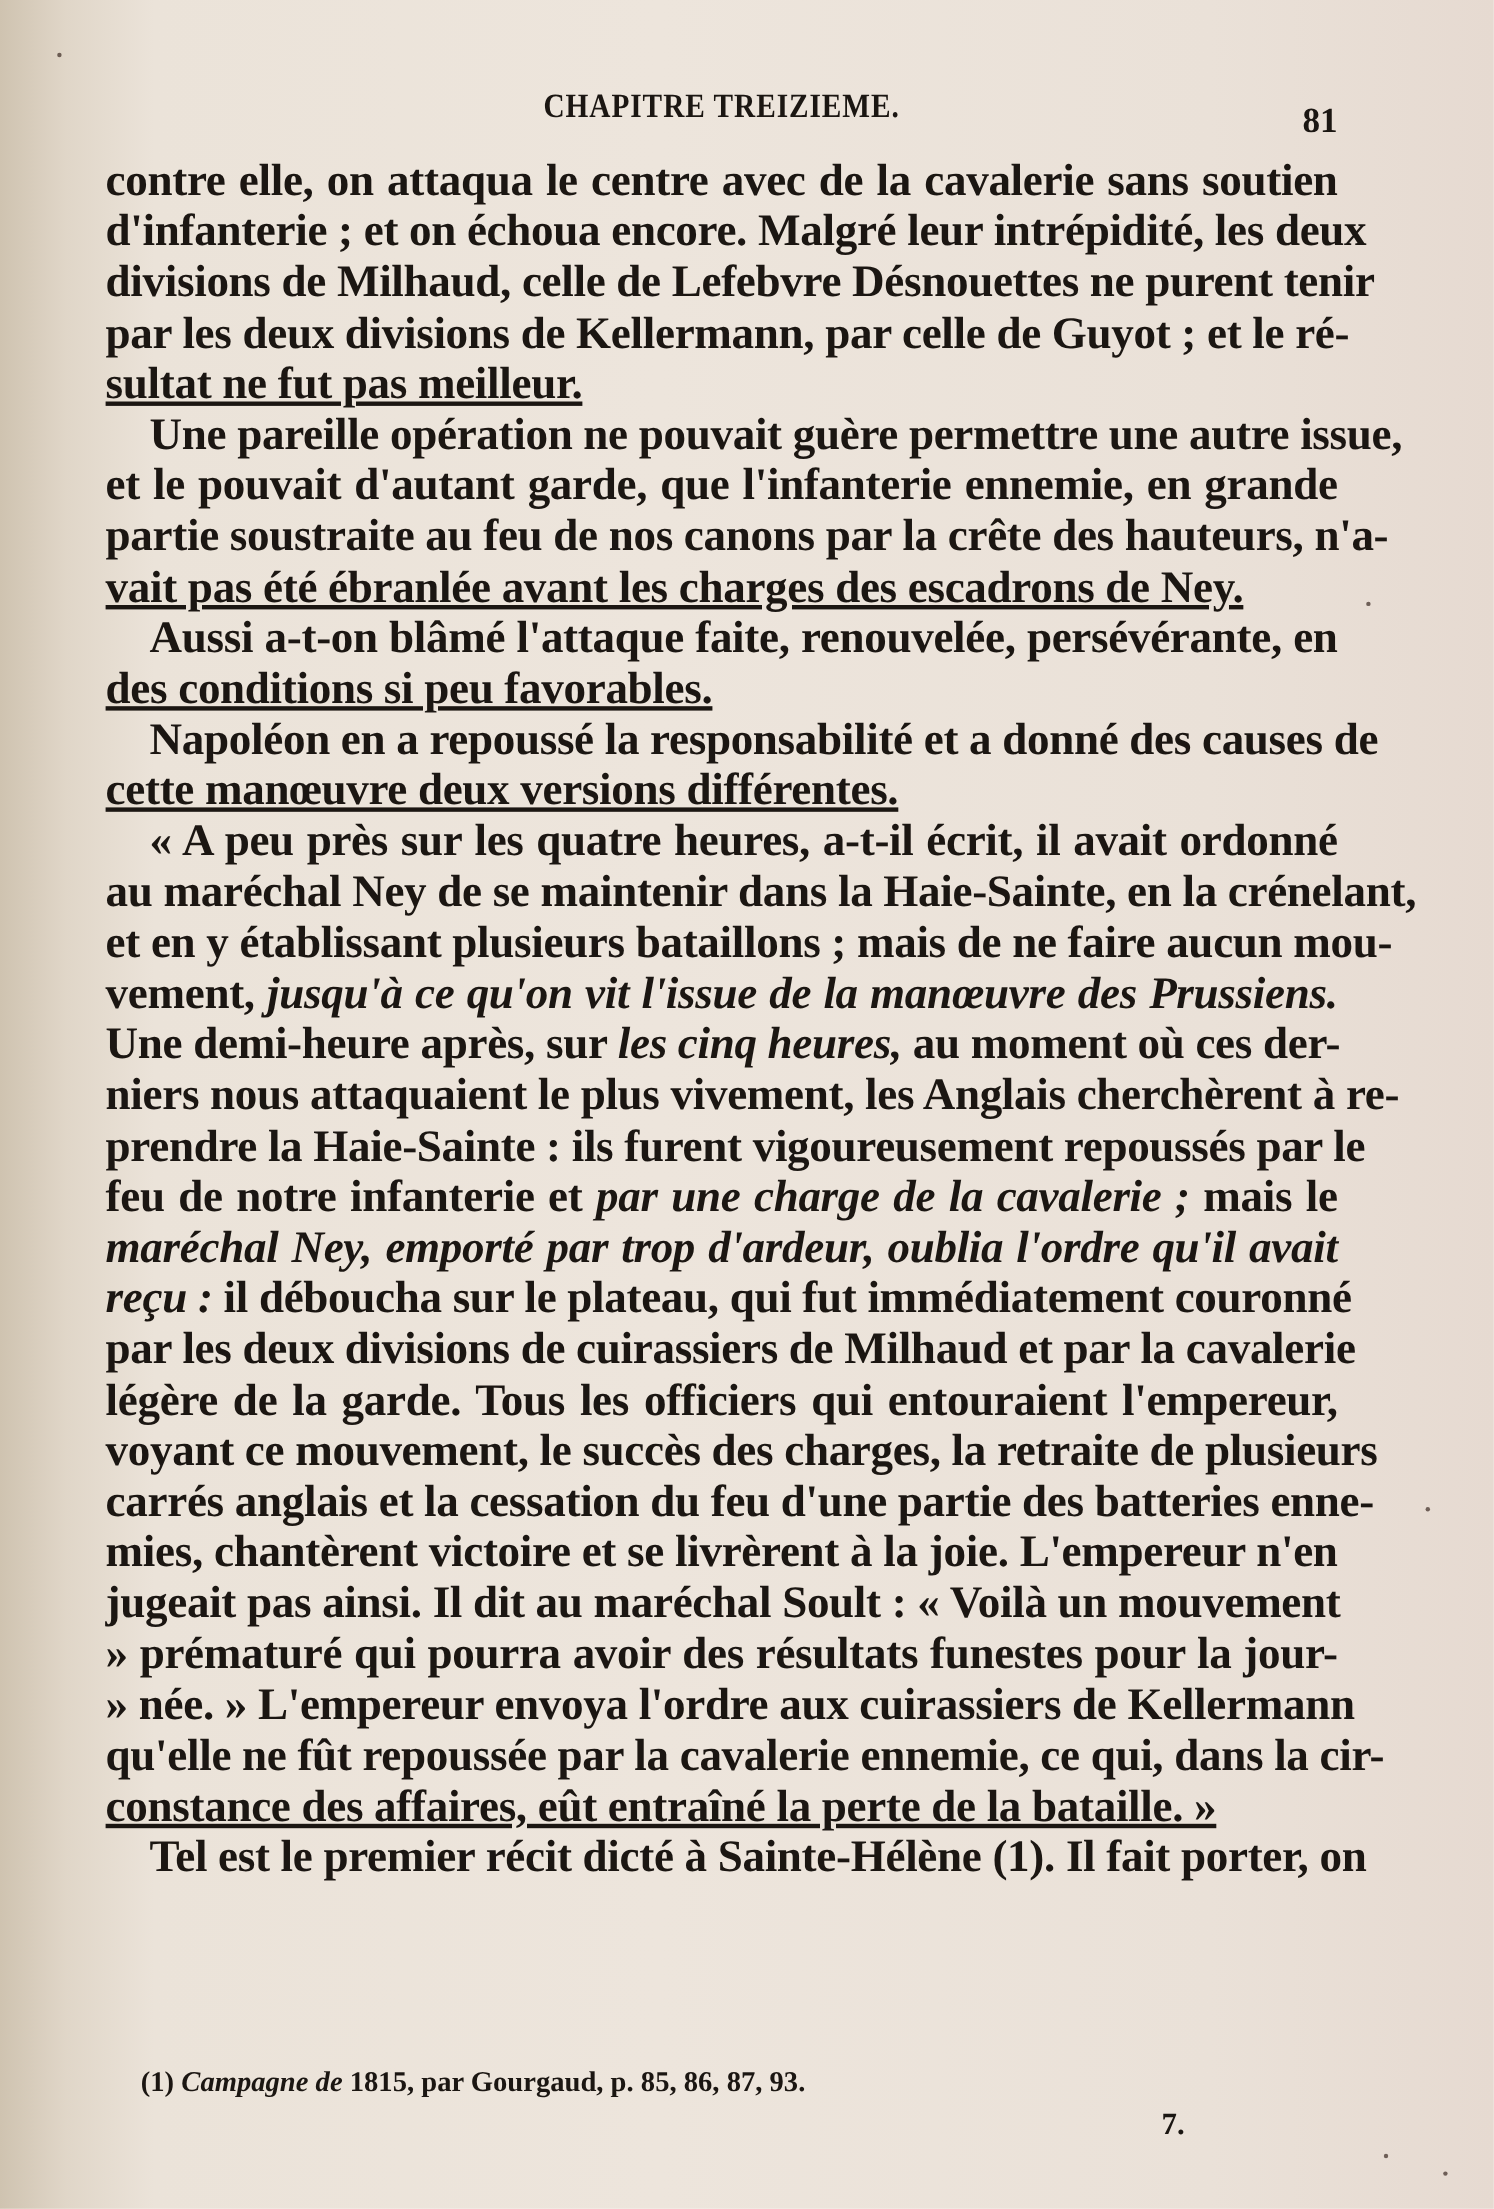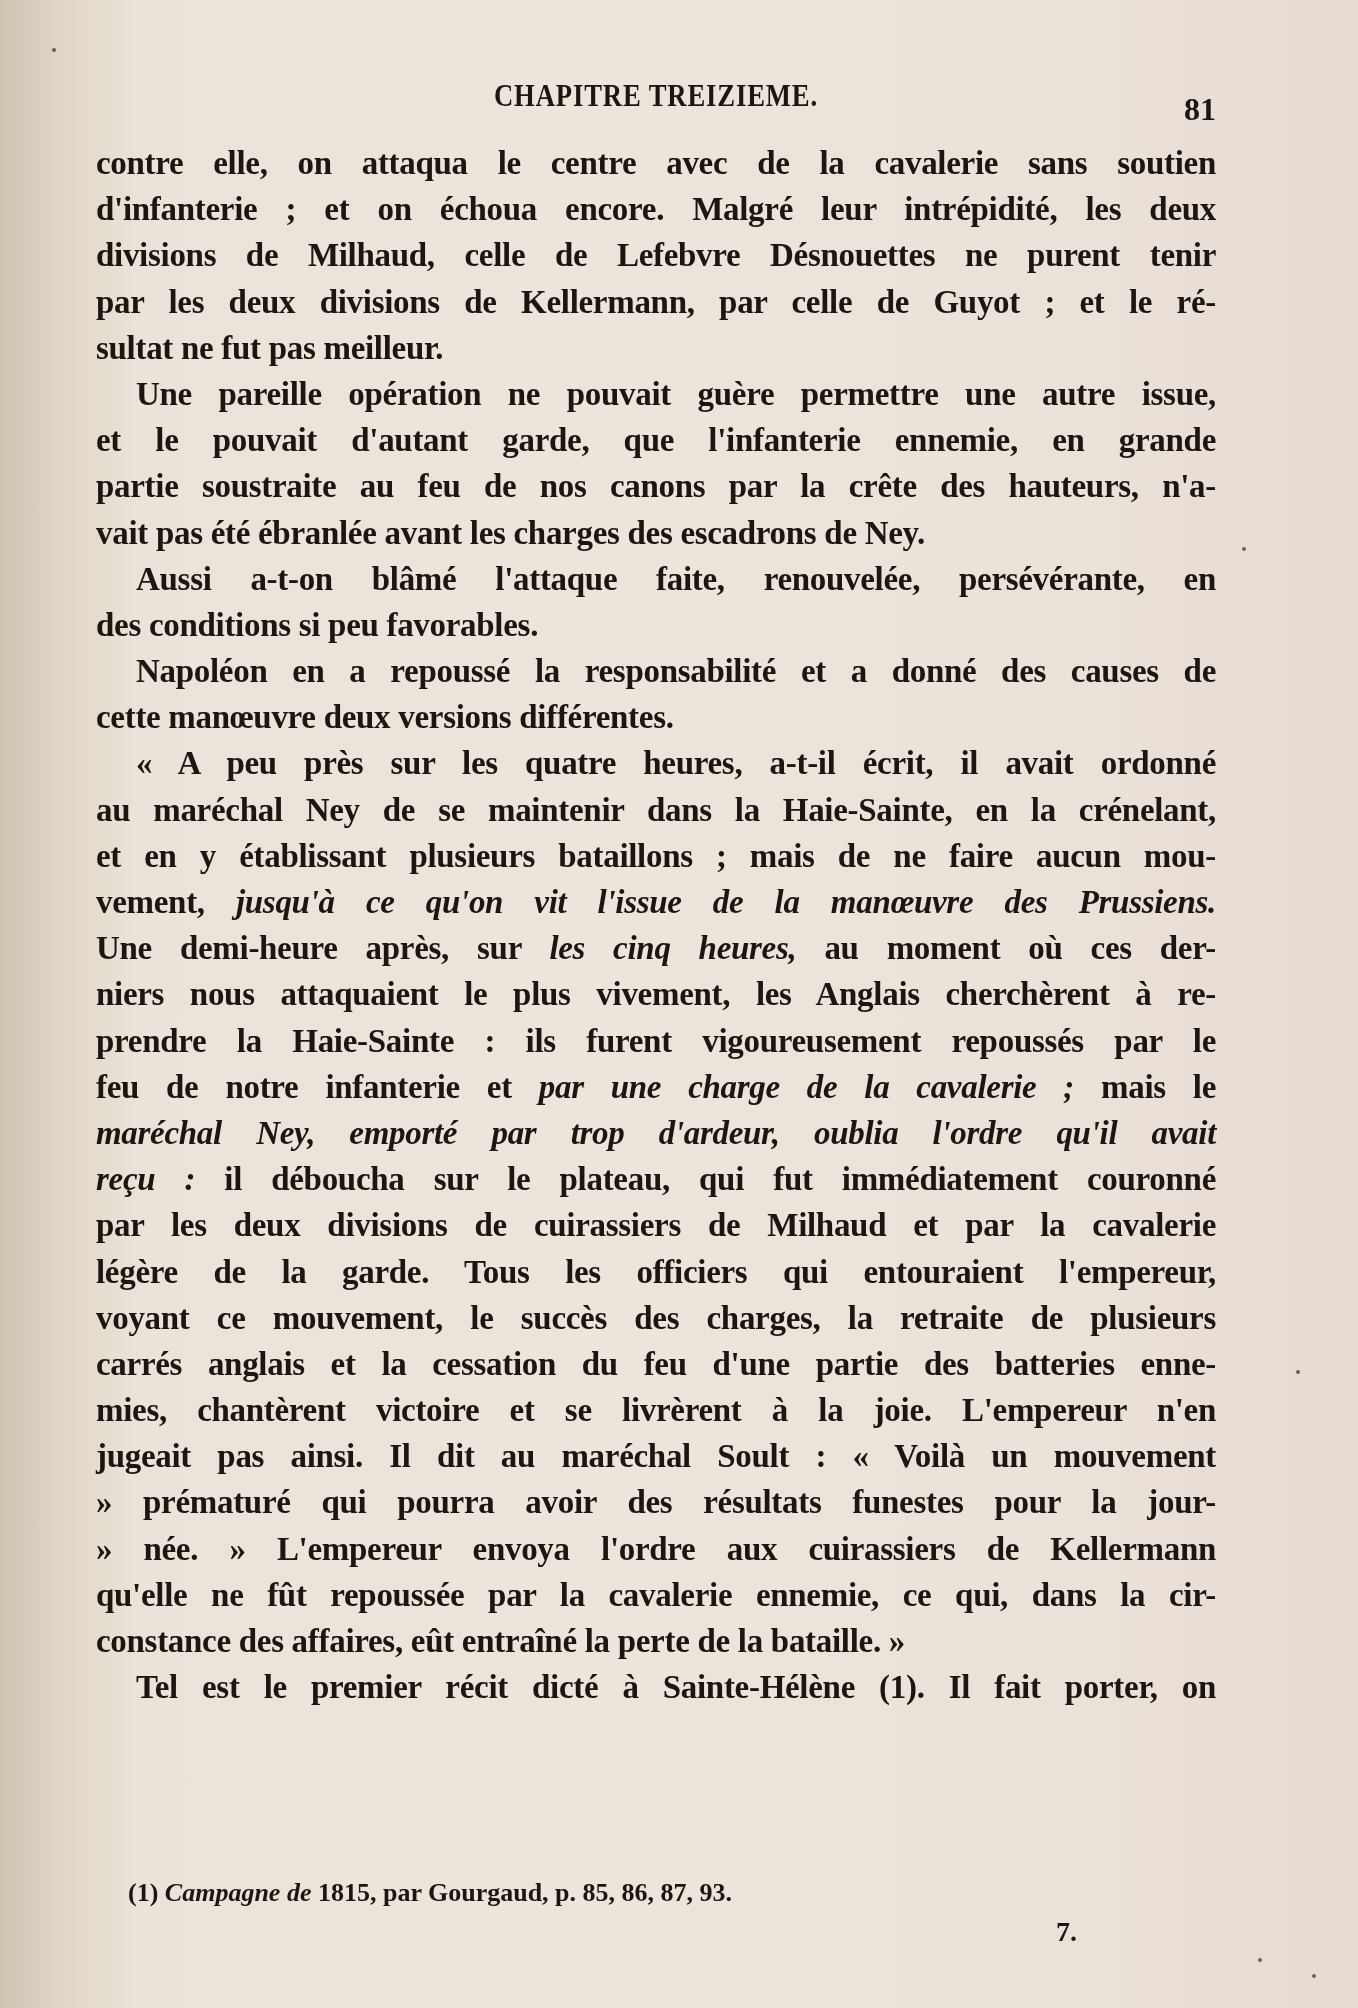--- a/index.html
+++ b/index.html
@@ -46,29 +46,30 @@
     }
     .body-text {
       position: absolute;
       top: 140px;
       left: 96px;
       width: 1120px;
     }
     .line {
       height: 46.2px;
       line-height: 46px;
-      font-size: 33px;
+      font-size: 41px;
       font-weight: bold;
       white-space: nowrap;
       text-align: justify;
       text-align-last: justify;
       letter-spacing: -0.3px;
     }
     .line.last {
       text-align-last: left;
+      text-decoration: underline;
     }
     .line.indent {
       padding-left: 40px;
     }
     .it {
       font-style: italic;
     }
     .footnote {
       position: absolute;
       top: 1878px;

